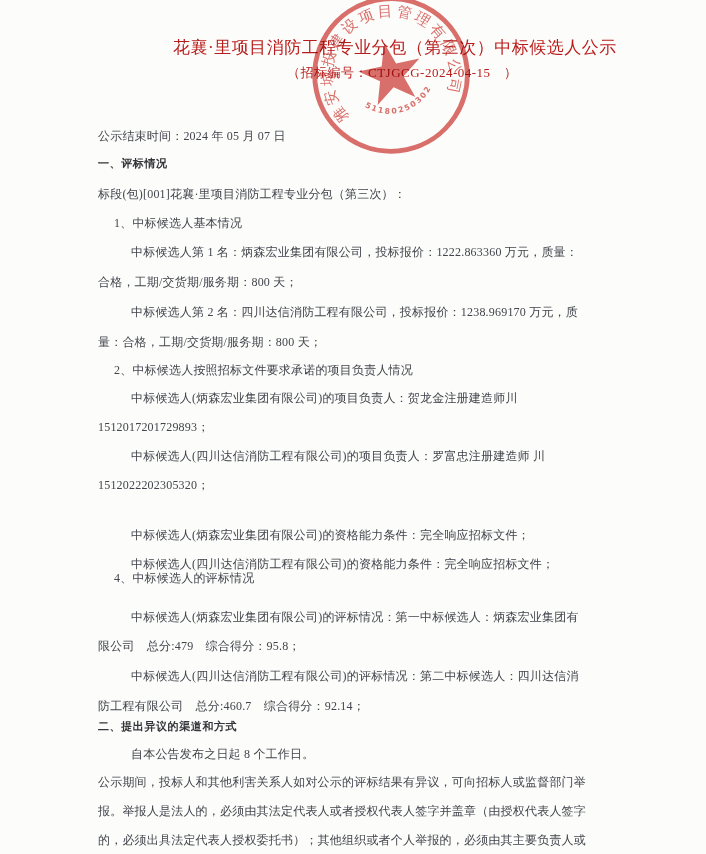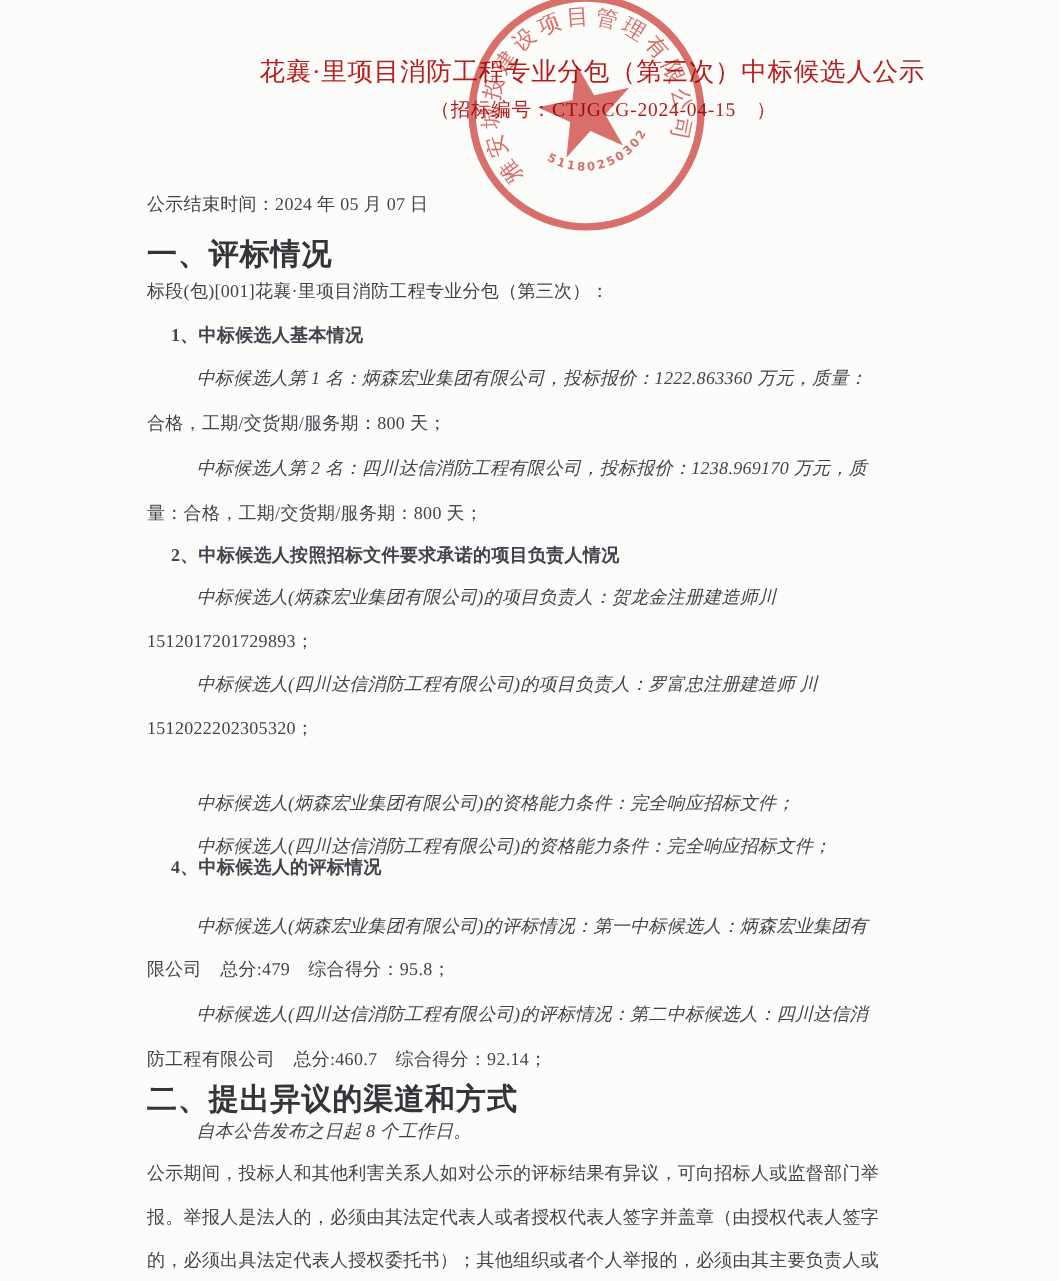--- a/index.html
+++ b/index.html
@@ -7,23 +7,23 @@
     position:relative;width:706px;height:854px;margin:0 auto;
     background:#fcfcfa;overflow:hidden;
     font-family:"Liberation Serif","DejaVu Serif",serif;
     color:#41444c;
   }
   .title-line{position:absolute;white-space:nowrap;color:#b91c1c;}
   .t1{top:36px;left:173px;font-size:17px;letter-spacing:.5px;}
   .t2{top:64px;left:287px;font-size:13px;letter-spacing:.5px;}
   .line{position:absolute;font-size:12px;white-space:nowrap;letter-spacing:.2px;}
   .ind0{left:98px;}
-  .ind1{left:114px;font-weight:bold;}
-  .ind2{left:131px;font-style:italic;}
-  .bold{font-weight:bold;font-size:20px;color:#33353a;letter-spacing:.6px;}
+  .ind1{left:114px;}
+  .ind2{left:131px;}
+  .bold{font-weight:bold;font-size:11px;color:#33353a;letter-spacing:.6px;}
   .seal{
     position:absolute;left:309px;top:-7px;width:164px;height:164px;
     mix-blend-mode:multiply;opacity:.82;
     transform:rotate(-12deg);
     pointer-events:none;
   }
   .seal-company-text{font-size:18px;letter-spacing:4px;font-family:"Liberation Serif","DejaVu Serif",serif;}
   .seal-serial-text{font-size:9.5px;letter-spacing:2.1px;font-family:"DejaVu Sans",sans-serif;font-weight:bold;}
 </style>
 </head>

